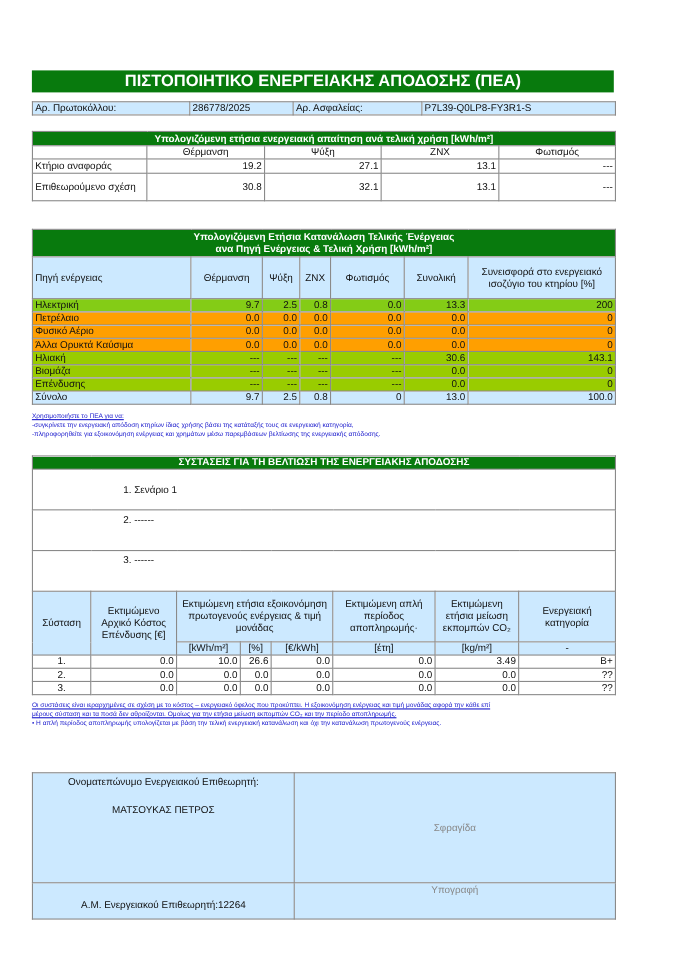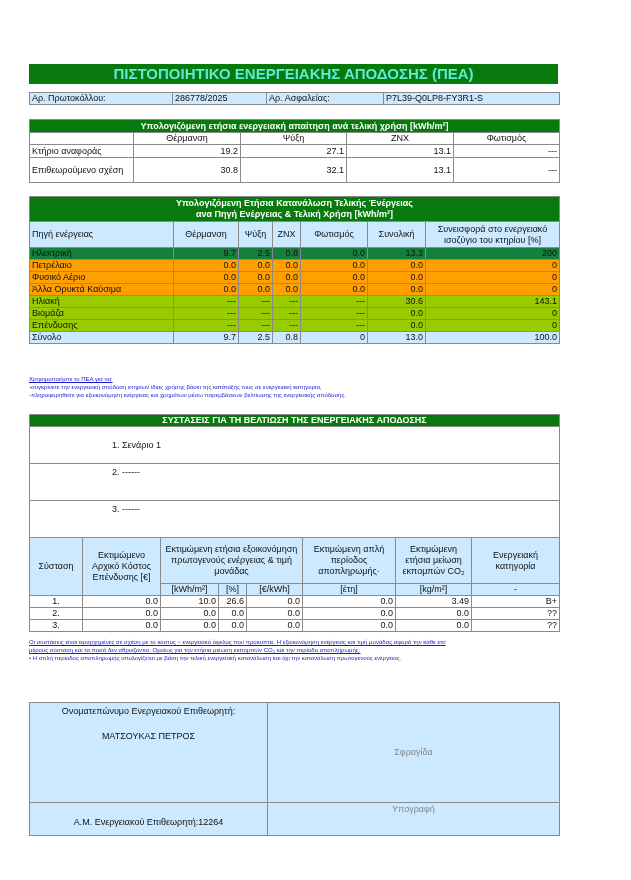--- a/index.html
+++ b/index.html
@@ -2,27 +2,27 @@
 <html><head>
 <meta charset="utf-8">
 <style>
   html,body{margin:0;padding:0;background:#ffffff;}
   body{width:631px;height:880px;position:relative;font-family:"Liberation Sans",sans-serif;color:#111;}
   .abs{position:absolute;}
   table{border-collapse:collapse;table-layout:fixed;}
   td,th{padding:0 2px;font-size:9px;line-height:11px;border:1px solid #8a8a8a;overflow:hidden;white-space:nowrap;}
   .green-hdr{background:#087a0d;color:#fff;font-weight:bold;text-align:center;}
   .lb{background:#cce9ff;}
-  .yellow{background:#15803d;}
+  .yellow{background:#84cc16;}
   .orange{background:#ff9f00;}
   .lime{background:#99cc00;}
   .num{text-align:right;}
   .ctr{text-align:center;}
   .bold{font-weight:normal;}
-  .title{left:29px;top:64px;width:529px;height:20px;background:#087a0d;color:#5eead4;font-weight:bold;font-size:15px;line-height:20px;text-align:center;}
+  .title{left:29px;top:64px;width:529px;height:20px;background:#087a0d;color:#ffffff;font-weight:bold;font-size:15px;line-height:20px;text-align:center;}
   .note{font-size:6px;line-height:8px;color:#1a1acc;white-space:nowrap;}
   .note.u{text-decoration:underline;}
 </style>
 </head>
 <body>
 
 <div class="abs title">ΠΙΣΤΟΠΟΙΗΤΙΚΟ ΕΝΕΡΓΕΙΑΚΗΣ ΑΠΟΔΟΣΗΣ (ΠΕΑ)</div>
 
 <table class="abs" style="left:29px;top:92px;width:530px;">
   <colgroup>
@@ -70,38 +70,38 @@
   <tr style="height:25px">
     <td class="bold" style="white-space:normal">Επιθεωρούμενο σχέση</td>
     <td class="num">30.8</td>
     <td class="num">32.1</td>
     <td class="num">13.1</td>
     <td class="num">---</td>
   </tr>
 </tbody>
   </table>
 
-<table class="abs" style="left:29px;top:196px;width:530px;">
+<table class="abs" style="left:29px;top:208px;width:530px;">
   <colgroup>
     <col style="width:144px">
       <col style="width:65px">
       <col style="width:34px">
       <col style="width:28px">
       <col style="width:67px">
       <col style="width:58px">
       <col style="width:134px">
   </colgroup>
   <tbody>
       <tr style="height:25px">
     <td colspan="7" class="green-hdr" style="white-space:normal">
       <div>Υπολογιζόμενη Ετήσια Κατανάλωση Τελικής Ένέργειας</div>
       <div>ανα Πηγή Ενέργειας &amp; Τελική Χρήση [kWh/m²]</div>
     </td>
   </tr>
-  <tr class="lb" style="height:26px">
+  <tr class="lb" style="height:38px">
     <td class="bold">Πηγή ενέργειας</td>
     <td class="bold ctr">Θέρμανση</td>
     <td class="bold ctr">Ψύξη</td>
     <td class="bold ctr">ZNX</td>
     <td class="bold ctr">Φωτισμός</td>
     <td class="bold ctr">Συνολική</td>
     <td class="bold ctr" style="white-space:normal">Συνεισφορά στο ενεργειακό ισοζύγιο του κτηρίου [%]</td>
   </tr>
   </tbody>
     <tbody id="consumption-body">

